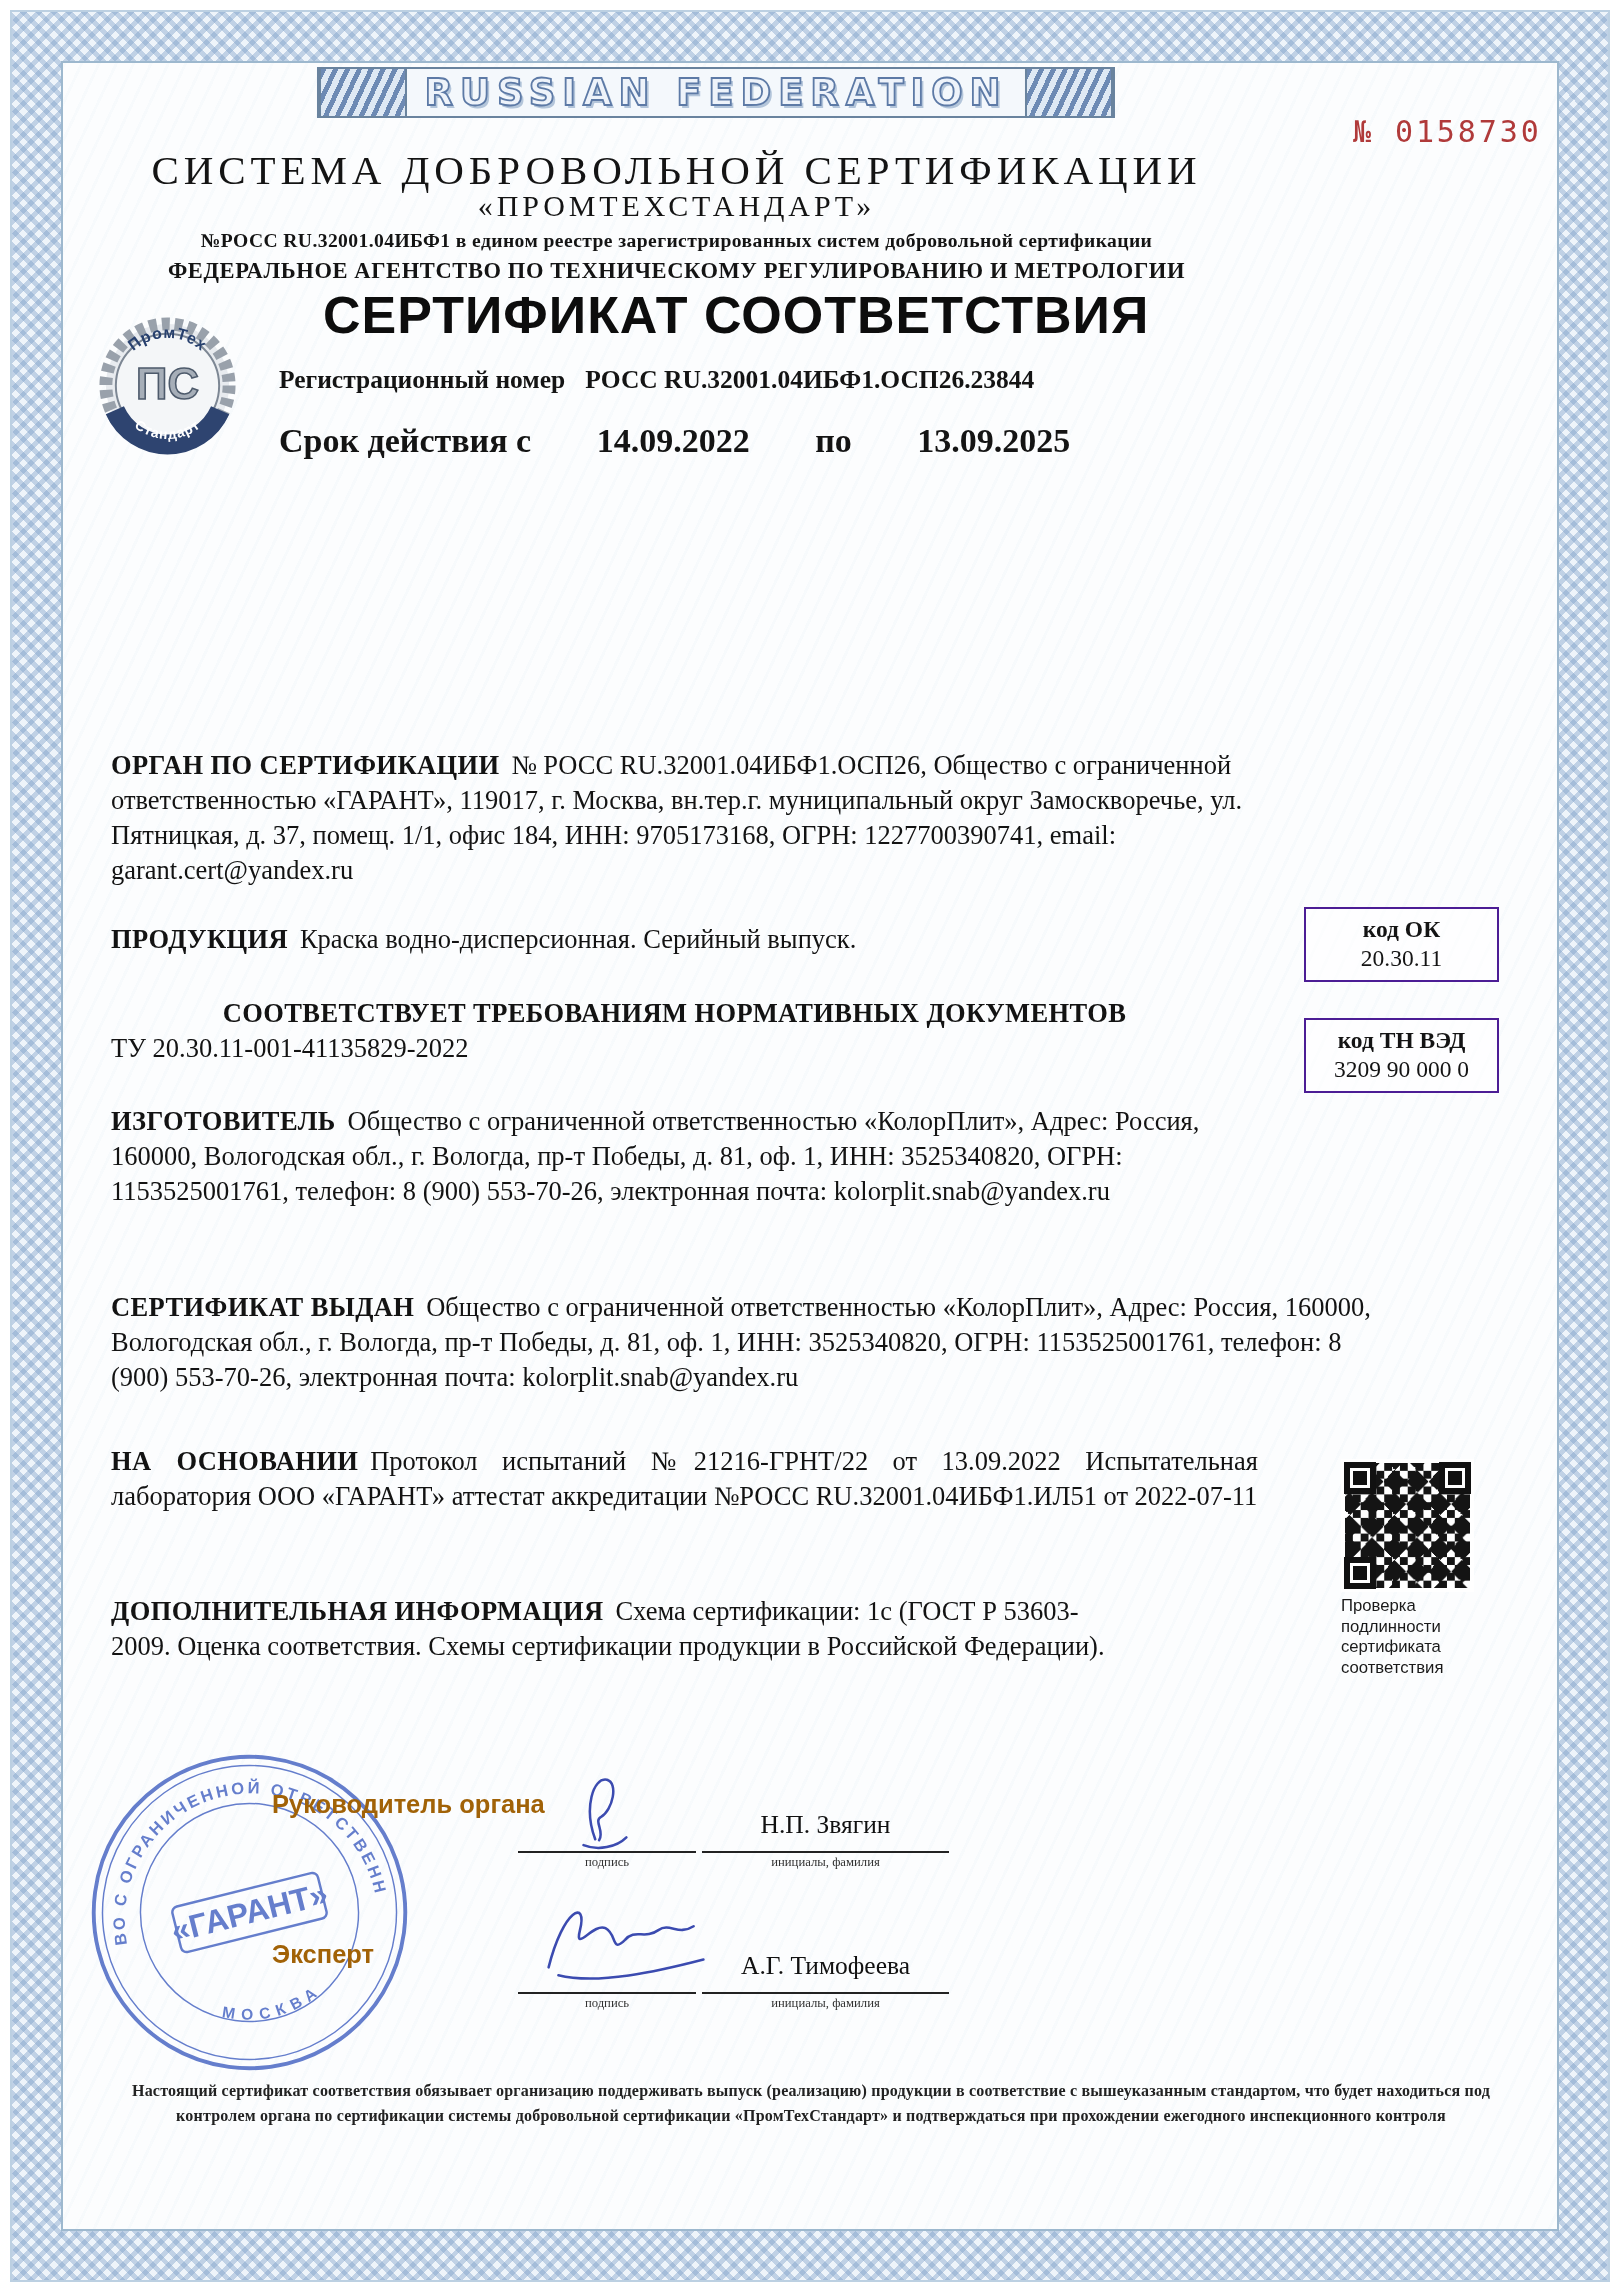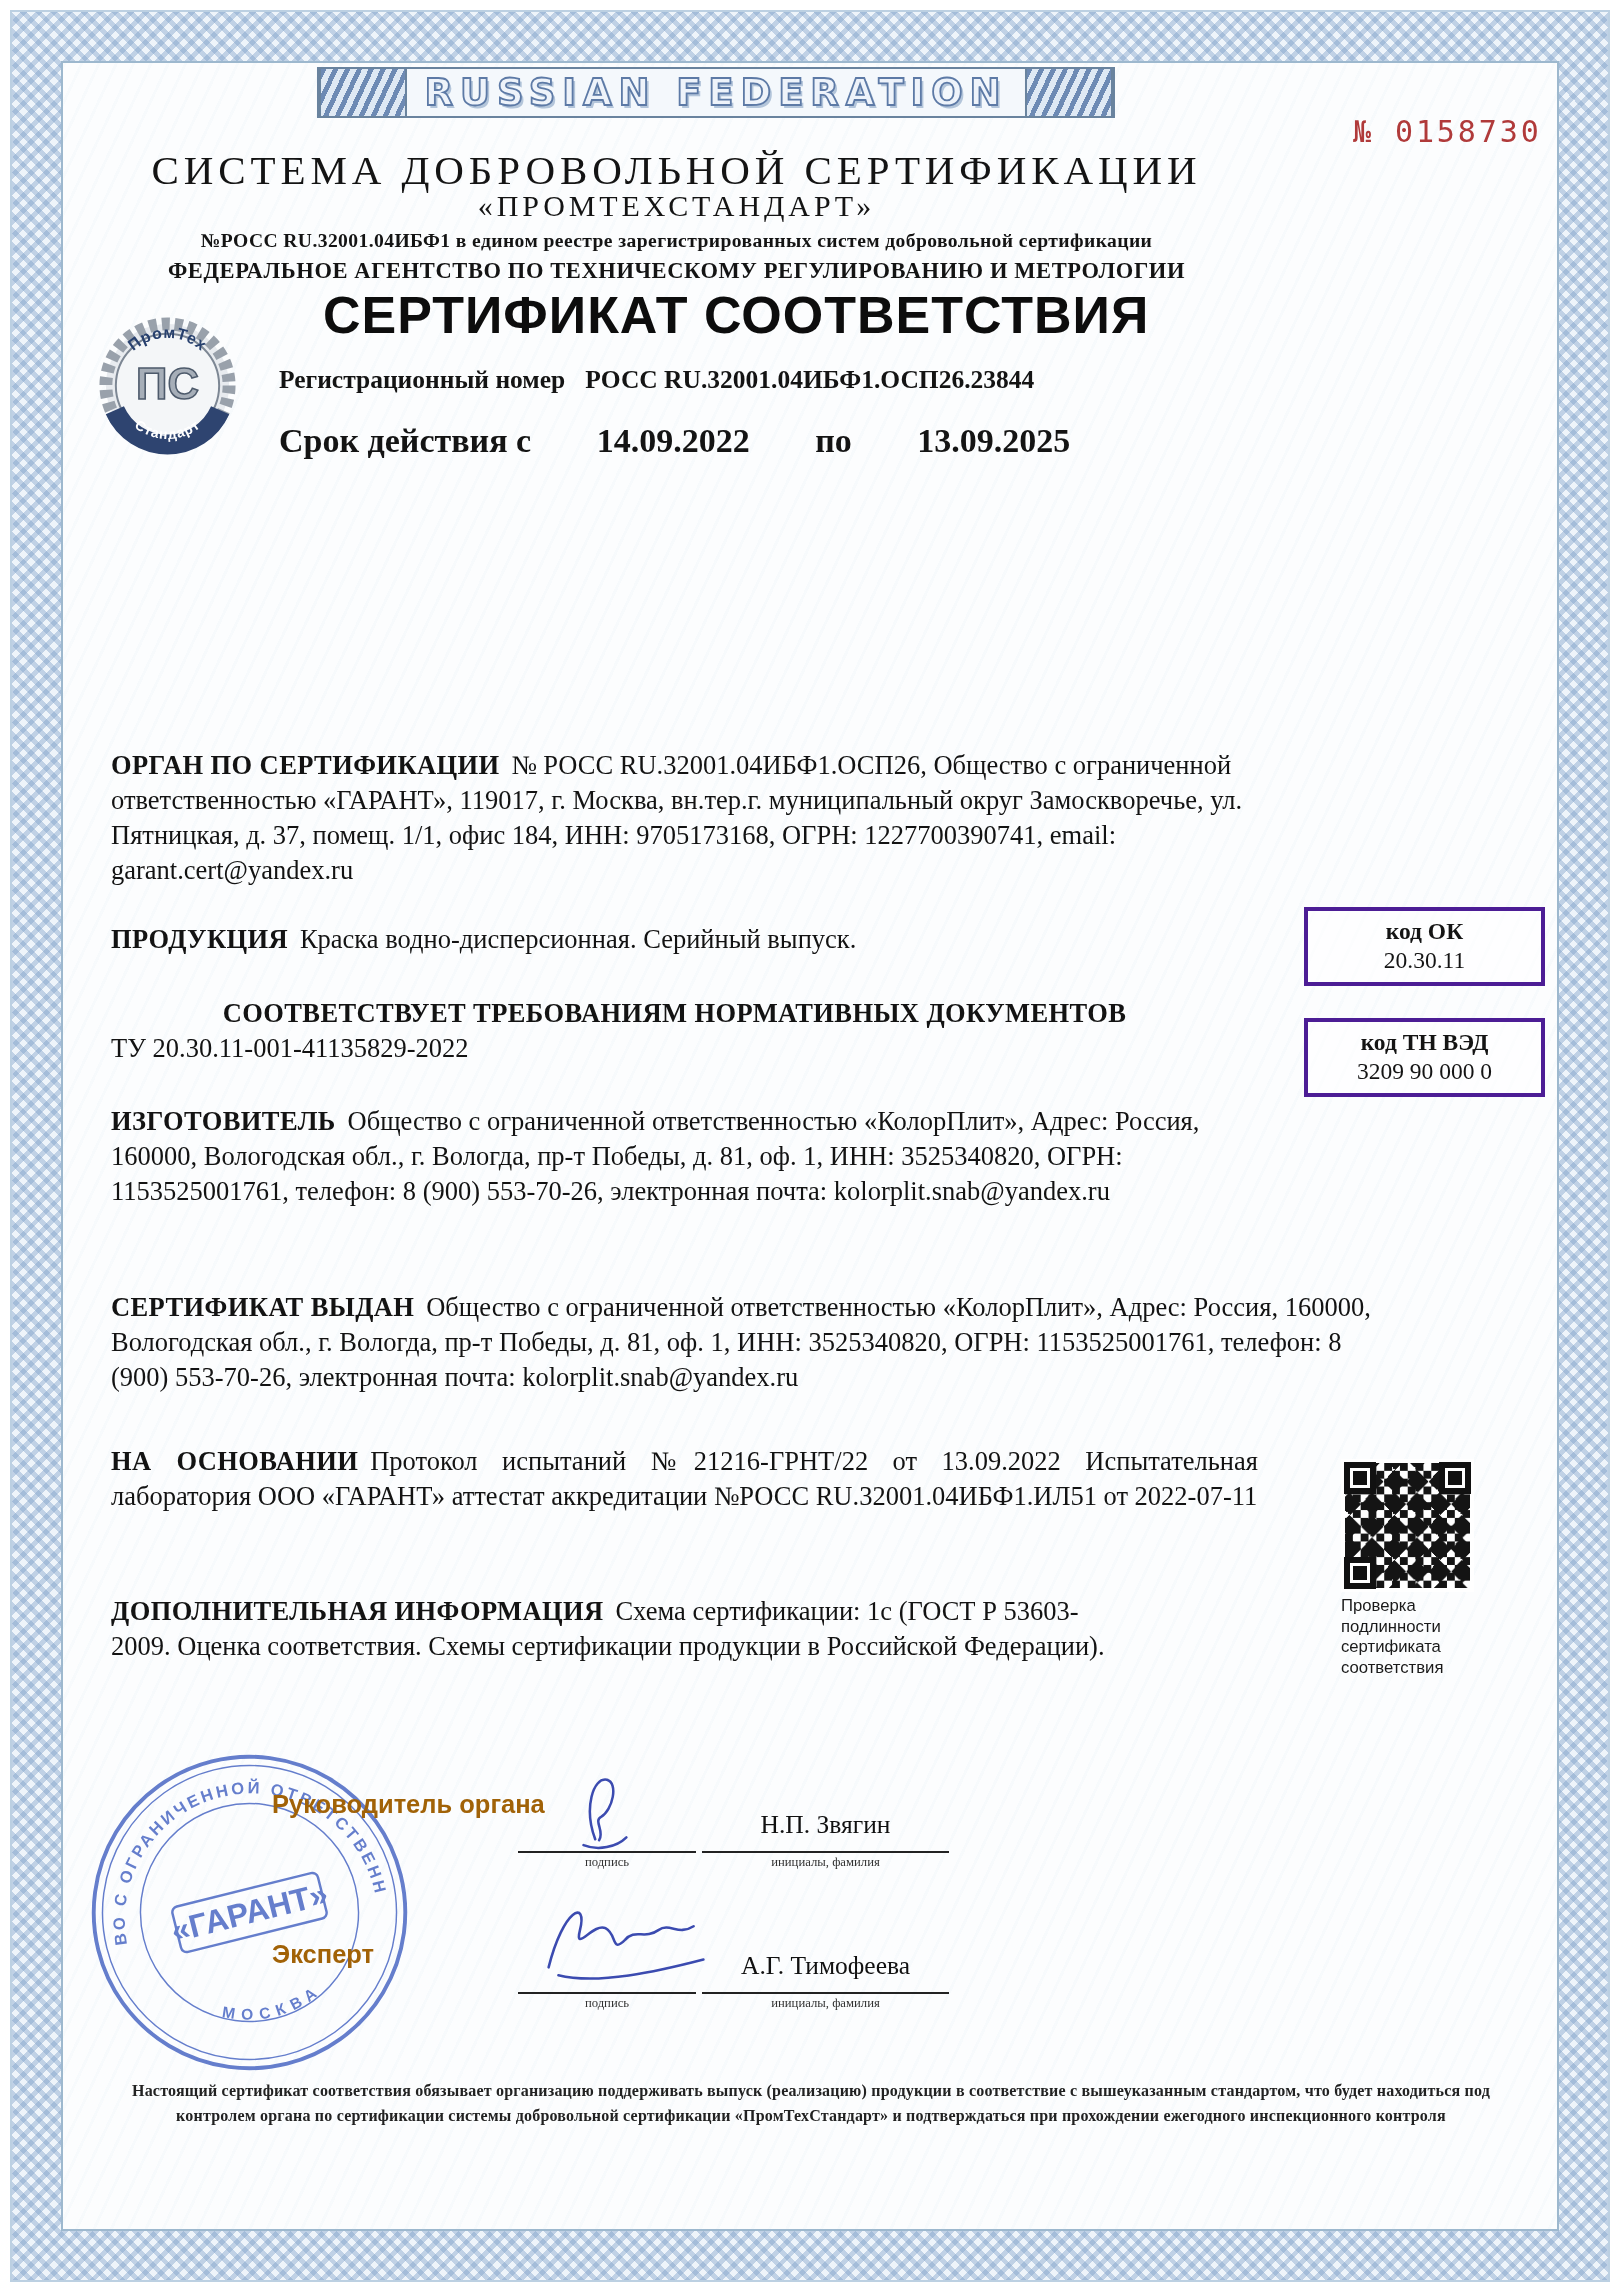--- a/index.html
+++ b/index.html
@@ -83,22 +83,22 @@
   .sec .lbl.block{display:block;margin-right:0;text-align:center;}
   .sec.organ{top:681px;width:1206px;}
   .sec.product{top:855px;width:1127px;}
   .sec.conf{top:929px;width:1127px;}
   .sec.manuf{top:1037px;width:1166px;}
   .sec.issued{top:1223px;width:1264px;}
   .sec.basis{top:1377px;width:1147px;text-align:justify;}
   .sec.addinfo{top:1527px;width:1010px;}
 
   .code-box{
-    position:absolute;left:1304px;width:241px;
-    border:4px solid #4c1d95;text-align:center;
+    position:absolute;left:1304px;width:195px;
+    border:2px solid #4c1d95;text-align:center;
     padding:6.9px 0;background:rgba(255,255,255,.6);box-sizing:border-box;
   }
   .code-box.ok{top:867px;}
   .code-box.tnved{top:978px;}
   .code-label{font-weight:bold;font-size:23.5px;line-height:27.4px;}
   .code-value{font-size:23.5px;line-height:27.4px;margin-top:2px;}
 
   
   .qr{
     position:absolute;left:1341px;top:1419px;width:125px;height:125px;

